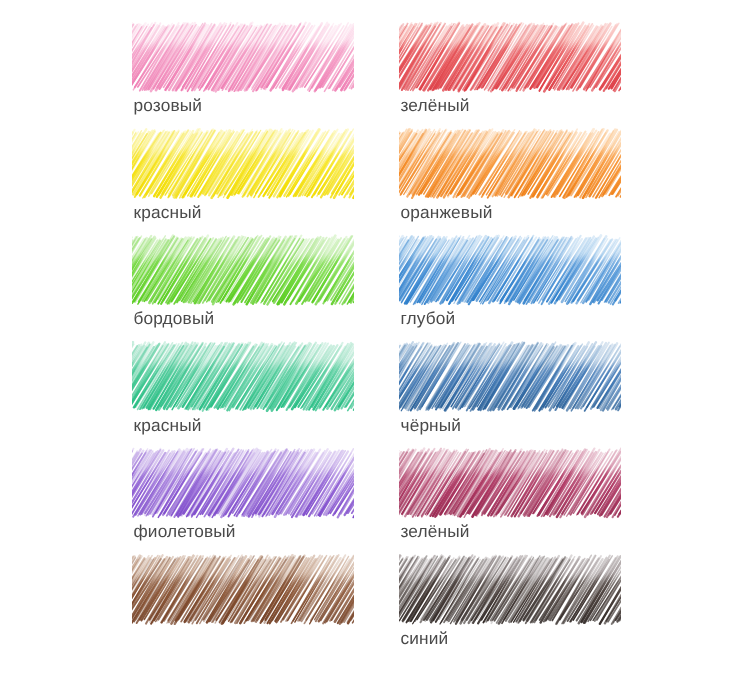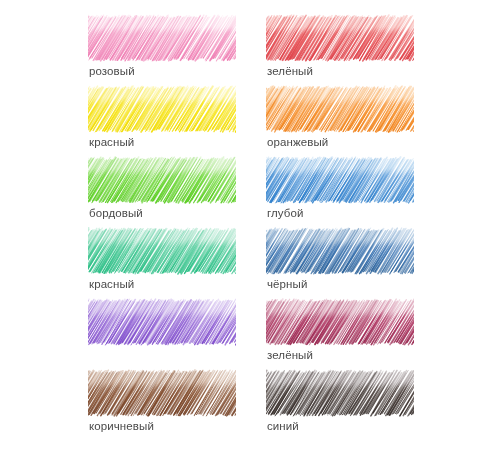--- a/index.html
+++ b/index.html
@@ -1738,20 +1738,21 @@
               <line x1="69.40" y1="46.08" x2="95.40" y2="2.95" stroke="#7f4ccb" stroke-width="0.94" stroke-opacity="0.43"></line>
               <line x1="73.41" y1="45.98" x2="99.41" y2="3.95" stroke="#7f4ccb" stroke-width="1.32" stroke-opacity="0.37"></line>
               <line x1="77.21" y1="44.41" x2="103.21" y2="1.57" stroke="#7f4ccb" stroke-width="1.31" stroke-opacity="0.44"></line>
               <line x1="79.97" y1="45.53" x2="105.97" y2="3.16" stroke="#7f4ccb" stroke-width="0.75" stroke-opacity="0.44"></line>
               <line x1="82.51" y1="45.73" x2="108.51" y2="1.74" stroke="#7f4ccb" stroke-width="0.99" stroke-opacity="0.34"></line>
               <line x1="84.85" y1="46.44" x2="110.85" y2="3.82" stroke="#7f4ccb" stroke-width="1.33" stroke-opacity="0.29"></line>
               <line x1="89.30" y1="46.14" x2="115.30" y2="3.72" stroke="#7f4ccb" stroke-width="1.20" stroke-opacity="0.42"></line>
             </g>
           </svg>
         </div>
+        <div class="swatch-label">фиолетовый</div>
       </div>
       <div class="swatch-cell">
         <div class="swatch-mark">
           <svg viewBox="0 0 148 48" preserveAspectRatio="none">
             <defs>
               <linearGradient id="fade-9" x1="0" y1="0" x2="1" y2="0">
                 <stop offset="0" stop-color="#9a2b53" stop-opacity="1"></stop>
                 <stop offset="0.42" stop-color="#b03a65" stop-opacity="1"></stop>
                 <stop offset="0.6" stop-color="#b03a65" stop-opacity="0.85"></stop>
                 <stop offset="0.76" stop-color="#d796ae" stop-opacity="0.78"></stop>
@@ -2109,21 +2110,20 @@
               <line x1="70.10" y1="44.73" x2="96.10" y2="2.21" stroke="#77452a" stroke-width="1.01" stroke-opacity="0.24"></line>
               <line x1="72.88" y1="44.96" x2="98.88" y2="3.18" stroke="#77452a" stroke-width="1.00" stroke-opacity="0.44"></line>
               <line x1="76.68" y1="44.31" x2="102.68" y2="3.88" stroke="#77452a" stroke-width="0.93" stroke-opacity="0.44"></line>
               <line x1="78.59" y1="43.94" x2="104.59" y2="1.75" stroke="#77452a" stroke-width="1.12" stroke-opacity="0.25"></line>
               <line x1="81.72" y1="45.23" x2="107.72" y2="2.52" stroke="#77452a" stroke-width="1.26" stroke-opacity="0.34"></line>
               <line x1="86.38" y1="44.55" x2="112.38" y2="1.57" stroke="#77452a" stroke-width="1.09" stroke-opacity="0.43"></line>
               <line x1="88.29" y1="46.27" x2="114.29" y2="2.19" stroke="#77452a" stroke-width="1.40" stroke-opacity="0.46"></line>
             </g>
           </svg>
         </div>
-        <div class="swatch-label">коричневый</div>
       </div>
       <div class="swatch-cell">
         <div class="swatch-mark">
           <svg viewBox="0 0 148 48" preserveAspectRatio="none">
             <defs>
               <linearGradient id="fade-11" x1="0" y1="0" x2="1" y2="0">
                 <stop offset="0" stop-color="#332b28" stop-opacity="1"></stop>
                 <stop offset="0.42" stop-color="#473c38" stop-opacity="1"></stop>
                 <stop offset="0.6" stop-color="#473c38" stop-opacity="0.85"></stop>
                 <stop offset="0.76" stop-color="#9a9091" stop-opacity="0.78"></stop>

